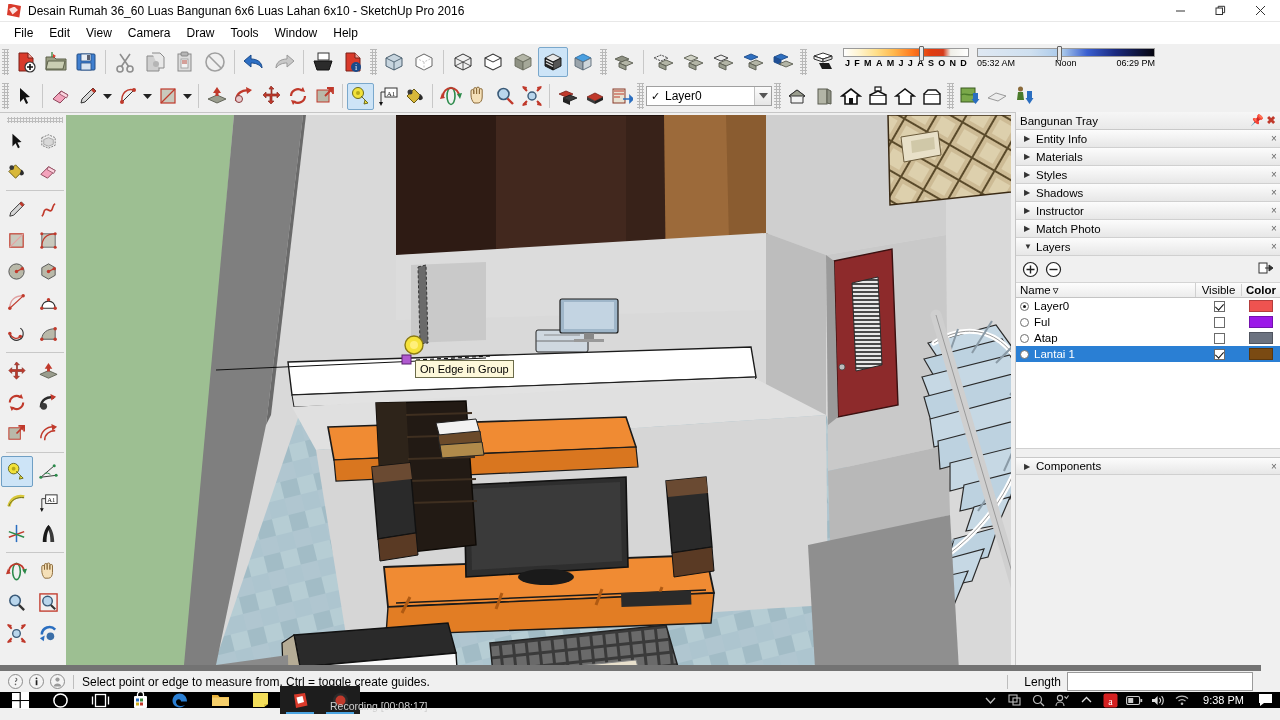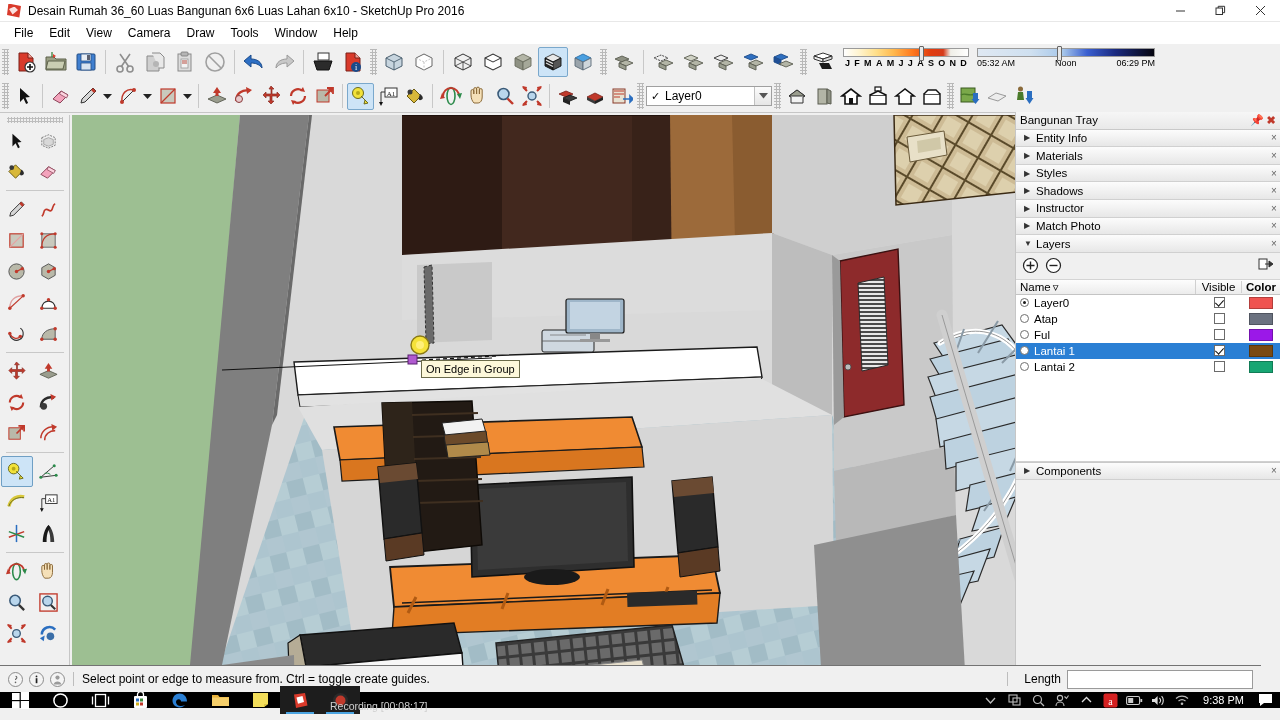--- a/index.html
+++ b/index.html
@@ -109,21 +109,21 @@
   .lt-grid { display:flex; flex-wrap:wrap; width:68px; }
   .lt-sep { width:58px; height:1px; background:#c8c8c8; margin:3px 5px; }
   .lbtn {
     width:32px; height:31px; display:flex; align-items:center; justify-content:center;
     border:1px solid transparent; border-radius:2px;
   }
   .lbtn.active { background:#cde4f7; border-color:#6f9fc4; }
 
   
   .viewport {
-    position:absolute; left:72px; top:115px; width:945px; height:550px;
+    position:absolute; left:66px; top:115px; width:945px; height:550px;
     overflow:hidden; background:#3b82f6;
   }
   .vp-svg { display:block; }
   .tooltip {
     position:absolute; left:349px; top:245px;
     background:#fdf8da; border:1px solid #6b6b4a; color:#000;
     font-size:11px; padding:1px 4px; white-space:nowrap; line-height:14px;
   }
 
   
@@ -172,21 +172,21 @@
     content:""; position:absolute; left:2px; top:0px; width:4px; height:7px;
     border:solid #111; border-width:0 1.6px 1.6px 0; transform:rotate(42deg);
   }
   .lr-col { width:38px; display:flex; align-items:center; justify-content:center; }
   .swatch { width:24px; height:12px; border:1px solid rgba(0,0,0,.25); }
   .layers-fill { background:#fff; flex:0 0 auto; }
 
   
   .statusbar {
     position:absolute; left:0; top:665px; width:1261px; height:27px;
-    background:#f0f0f0; border-top:1px solid #737373;
+    background:#f0f0f0; border-top:6px solid #737373;
     display:flex; align-items:center;
   }
   .sb-icons { display:flex; align-items:center; gap:6px; padding-left:8px; }
   .sb-ico { width:15px; height:15px; border-radius:50%; border:1px solid #8c8c8c; position:relative; background:#f4f4f4; }
   .sb-divider { width:1px; height:14px; background:#bdbdbd; margin:0 8px; }
   .sb-text { font-size:12px; color:#000; }
   .sb-right { margin-left:auto; display:flex; align-items:center; padding-right:8px; }
   .vcb-label { font-size:12px; margin:0 6px 0 8px; }
   .vcb-input { width:186px; height:19px; border:1px solid #9a9a9a; background:#fff; }
 
@@ -1200,65 +1200,53 @@
             <span class="lr-vis">
               <span class="cbx on"></span>
             </span>
             <span class="lr-col">
               <span class="swatch" style="background: rgb(239, 83, 80);"></span>
             </span>
           </div>
           <div class="layer-row">
             <span class="lr-name">
               <span class="radio"></span>
+              <span>Ful</span>
+            </span>
+            <span class="lr-vis">
+              <span class="cbx"></span>
+            </span>
+            <span class="lr-col">
+              <span class="swatch" style="background: rgb(155, 24, 232);"></span>
+            </span>
+          </div>
+          <div class="layer-row">
+            <span class="lr-name">
+              <span class="radio"></span>
               <span>Atap</span>
             </span>
             <span class="lr-vis">
               <span class="cbx"></span>
             </span>
             <span class="lr-col">
               <span class="swatch" style="background: rgb(107, 114, 128);"></span>
-            </span>
-          </div>
-          <div class="layer-row">
-            <span class="lr-name">
-              <span class="radio"></span>
-              <span>Ful</span>
-            </span>
-            <span class="lr-vis">
-              <span class="cbx"></span>
-            </span>
-            <span class="lr-col">
-              <span class="swatch" style="background: rgb(155, 24, 232);"></span>
             </span>
           </div>
           <div class="layer-row sel">
             <span class="lr-name">
               <span class="radio"></span>
               <span>Lantai 1</span>
             </span>
             <span class="lr-vis">
               <span class="cbx on"></span>
             </span>
             <span class="lr-col">
               <span class="swatch" style="background: rgb(122, 74, 18);"></span>
             </span>
           </div>
-          <div class="layer-row">
-            <span class="lr-name">
-              <span class="radio"></span>
-              <span>Lantai 2</span>
-            </span>
-            <span class="lr-vis">
-              <span class="cbx"></span>
-            </span>
-            <span class="lr-col">
-              <span class="swatch" style="background: rgb(23, 166, 115);"></span>
-            </span>
-          </div>
         </div>
       <div class="layers-fill" style="height:86px"></div>
     </div>
 
     <div style="flex:1; background:#f0f0f0"></div>
 
     <div class="panel-head" style="border-top:1px solid #c9c9c9">
       <span class="tri">▶</span>
       <span class="nm">Components</span>
       <span class="cls">×</span>

